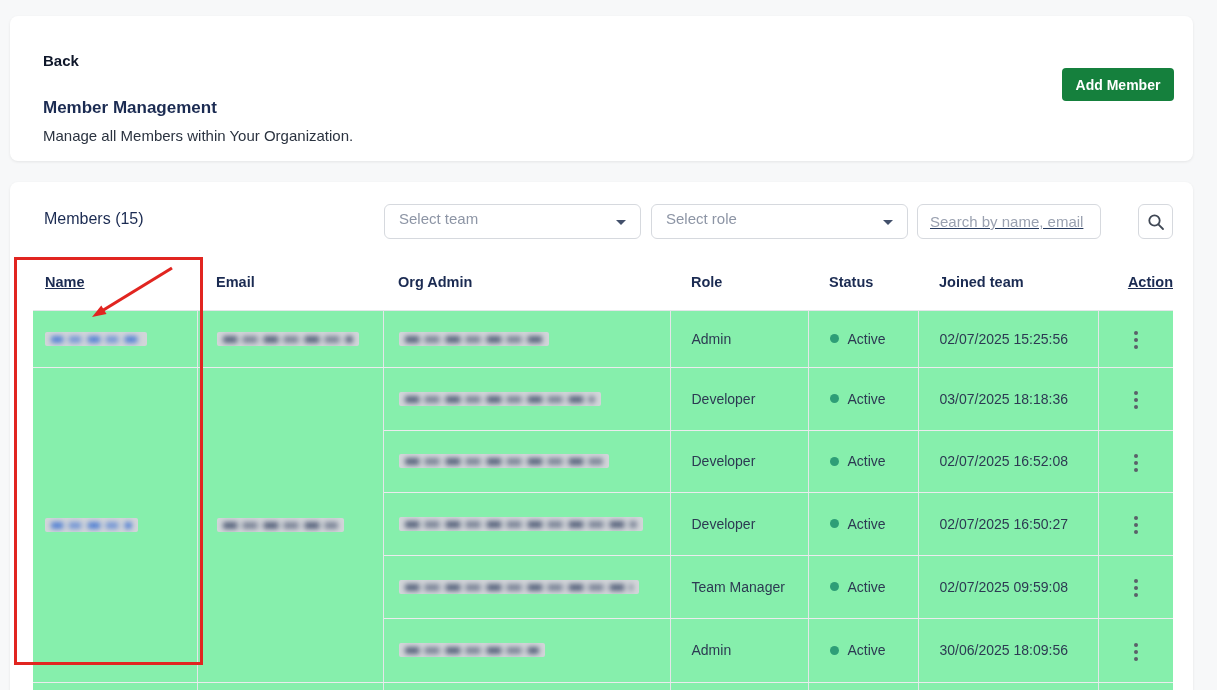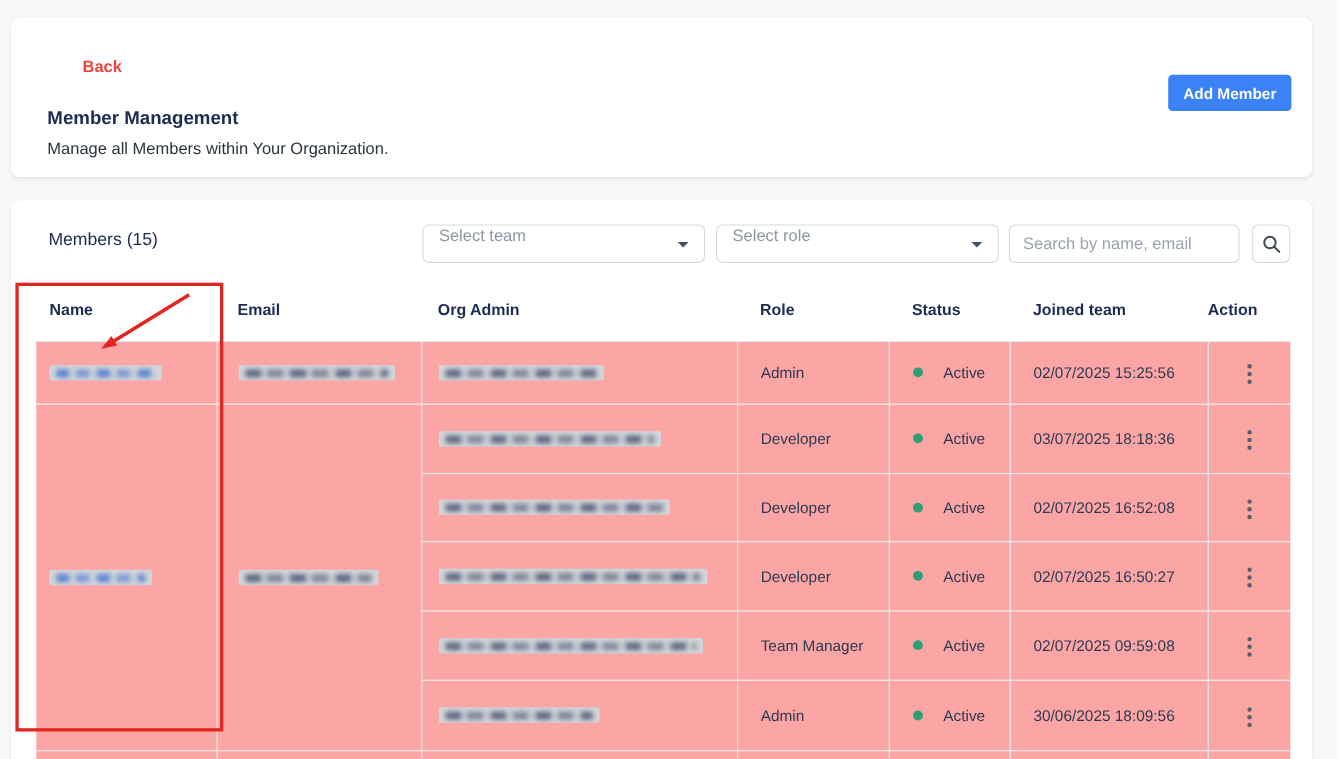--- a/index.html
+++ b/index.html
@@ -14,101 +14,101 @@
     position:absolute;
     left:10px;
     width:1183px;
     background:#ffffff;
     border-radius:8px;
     box-shadow:0 1px 3px rgba(0,0,0,.08);
   }
   .header-card { top:16px; height:145px; }
   .back-link {
     position:absolute; left:33px; top:36px;
-    color:#ef4444; font-size:15px; font-weight:700;
-    text-decoration:none; cursor:pointer;margin-left:32px;
+    color:#0f172a; font-size:15px; font-weight:700;
+    text-decoration:none; cursor:pointer;
   }
   .page-title {
     position:absolute; left:33px; top:82px;
     color:#1b2b52; font-size:17px; font-weight:700;
   }
   .page-subtitle {
     position:absolute; left:33px; top:111px;
     color:#2b3340; font-size:15px;
   }
   .add-member-btn {
     position:absolute; left:1052px; top:52px;
     width:112px; height:33px;
-    background:#3b82f6; color:#ffffff;
+    background:#15803d; color:#ffffff;
     font-family:"Liberation Sans",sans-serif;
     font-size:14px; font-weight:700;
     border:none; border-radius:4px; cursor:pointer;
   }
   .members-card { top:182px; height:540px; }
   .members-heading {
     position:absolute; left:34px; top:28px;
     color:#1b2b52; font-size:16px; font-weight:500;
   }
   .filter-select, .search-input, .search-btn {
     position:absolute; top:22px; height:35px;
     border:1px solid #d6d9de; border-radius:6px;
     background:#fff; font-size:15px;
   }
   .filter-select {
     width:257px; color:#8d95a5;
-    display:flex; align-items:flex-start;
-    padding:1px 14px; cursor:pointer;
+    display:flex; align-items:flex-end;
+    padding:11px 14px; cursor:pointer;
   }
   .team-select { left:374px; }
   .role-select { left:641px; }
   .caret {
     position:absolute; right:14px; top:15px;
     width:0; height:0;
     border-left:5px solid transparent;
     border-right:5px solid transparent;
     border-top:5px solid #43506b;
   }
   .search-input {
-    left:907px; width:210px; padding:0 12px;
-    color:#263a5e; font-family:"Liberation Sans",sans-serif;
+    left:907px; width:184px; padding:0 12px;
+    color:#263a5e; font-family:"Liberation Sans",sans-serif;text-decoration:underline;
   }
   .search-input::placeholder { color:#9aa1b0; }
   .search-btn {
     left:1128px; width:35px; cursor:pointer;
     display:flex; align-items:center; justify-content:center;
   }
   table.members-table {
     position:absolute; left:23px; top:73px;
     width:1140px; border-collapse:collapse; table-layout:fixed;
   }
   .members-table th {
     height:55px; text-align:left; vertical-align:middle;
     color:#1b2b52; font-size:14.5px; font-weight:700;
     border-bottom:1px solid #e4e6e9;
   }
   .members-table td {
     vertical-align:middle;
     border-bottom:1px solid #ebecee;
     border-right:1px solid #e4e6e9;
     font-size:14px; color:#2c3a52;
-    background:#fca5a5;
+    background:#86efac;
   }
   .members-table td:last-child, .members-table td.no-right { border-right:none; }
   .col-name   { width:164px; }
   .col-email  { width:186px; }
   .col-org    { width:287px; }
   .col-role   { width:138px; }
   .col-status { width:110px; }
   .col-joined { width:180px; }
   .col-action { width:75px; }
-  th.h-name   { padding-left:12px; }
+  th.h-name   { padding-left:12px;text-decoration:underline; }
   th.h-email  { padding-left:19px; }
   th.h-org    { padding-left:15px; }
   th.h-role, th.h-status, th.h-joined { padding-left:21px; }
-  th.h-action { text-align:left; padding-left:0; }
+  th.h-action { text-align:right; padding-left:0;text-decoration:underline; }
   td.c-name  { padding-left:12px; }
   td.c-email { padding-left:19px; }
   td.c-org   { padding-left:15px; }
   td.c-role, td.c-status, td.c-joined { padding-left:21px; }
   td.c-action { text-align:center; }
   tr.r1 { height:57px; }
   tr.r2 { height:63px; }
   tr.r3 { height:62px; }
   tr.r4 { height:63px; }
   tr.r5 { height:63px; }
@@ -125,21 +125,21 @@
   .smudge-blue {
     background:repeating-linear-gradient(90deg,
       rgba(45,103,210,.75) 0 12px, rgba(45,103,210,.05) 12px 18px,
       rgba(45,103,210,.55) 18px 30px, rgba(45,103,210,.05) 30px 37px);
   }
   .smudge-dark {
     background:repeating-linear-gradient(90deg,
       rgba(42,56,90,.7) 0 14px, rgba(42,56,90,.08) 14px 20px,
       rgba(42,56,90,.5) 20px 34px, rgba(42,56,90,.08) 34px 41px);
   }
-  .status-wrap { display:flex; align-items:center; gap:19px; }
+  .status-wrap { display:flex; align-items:center; gap:9px; }
   .status-dot {
     width:9px; height:9px; border-radius:50%;
     background:#2e9e77; flex:0 0 auto;
   }
   .kebab {
     display:inline-flex; flex-direction:column; gap:3px;
     padding:6px 8px; cursor:pointer;
   }
   .kebab i {
     width:4px; height:4px; border-radius:50%;

